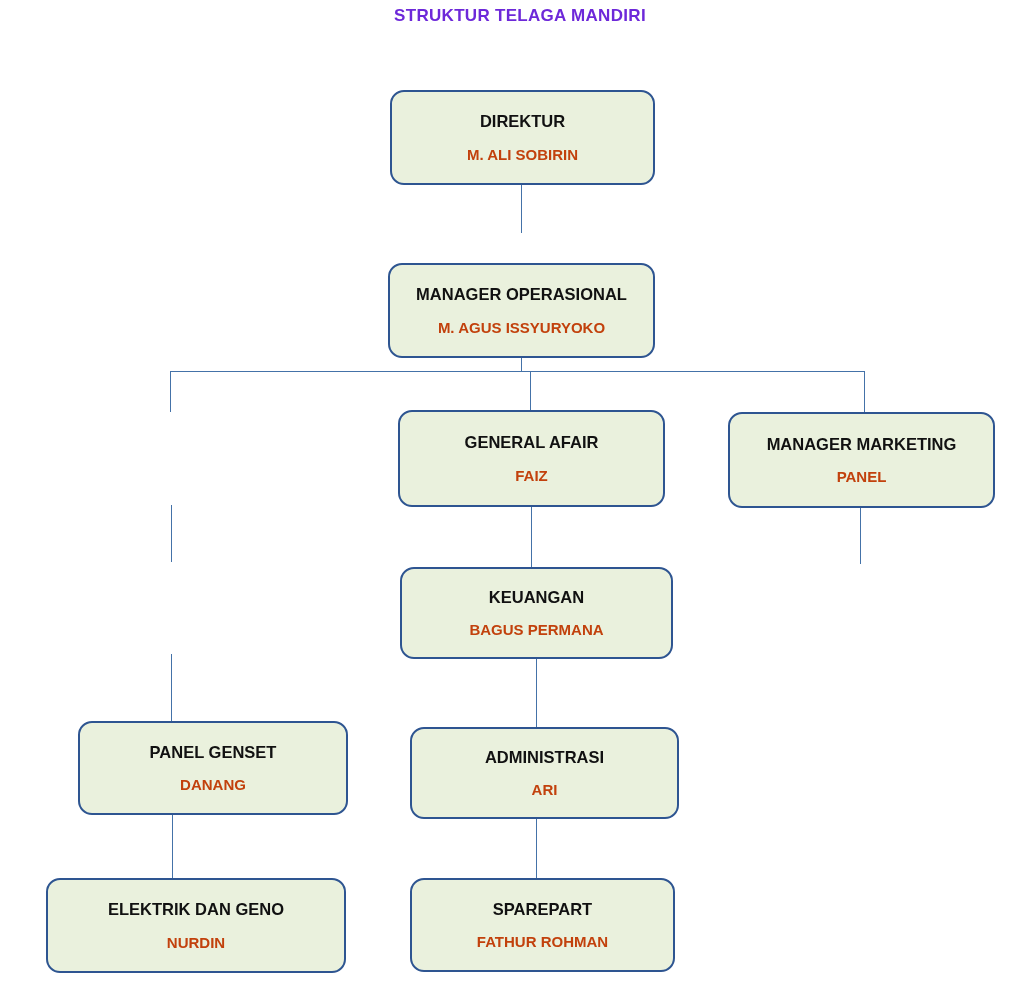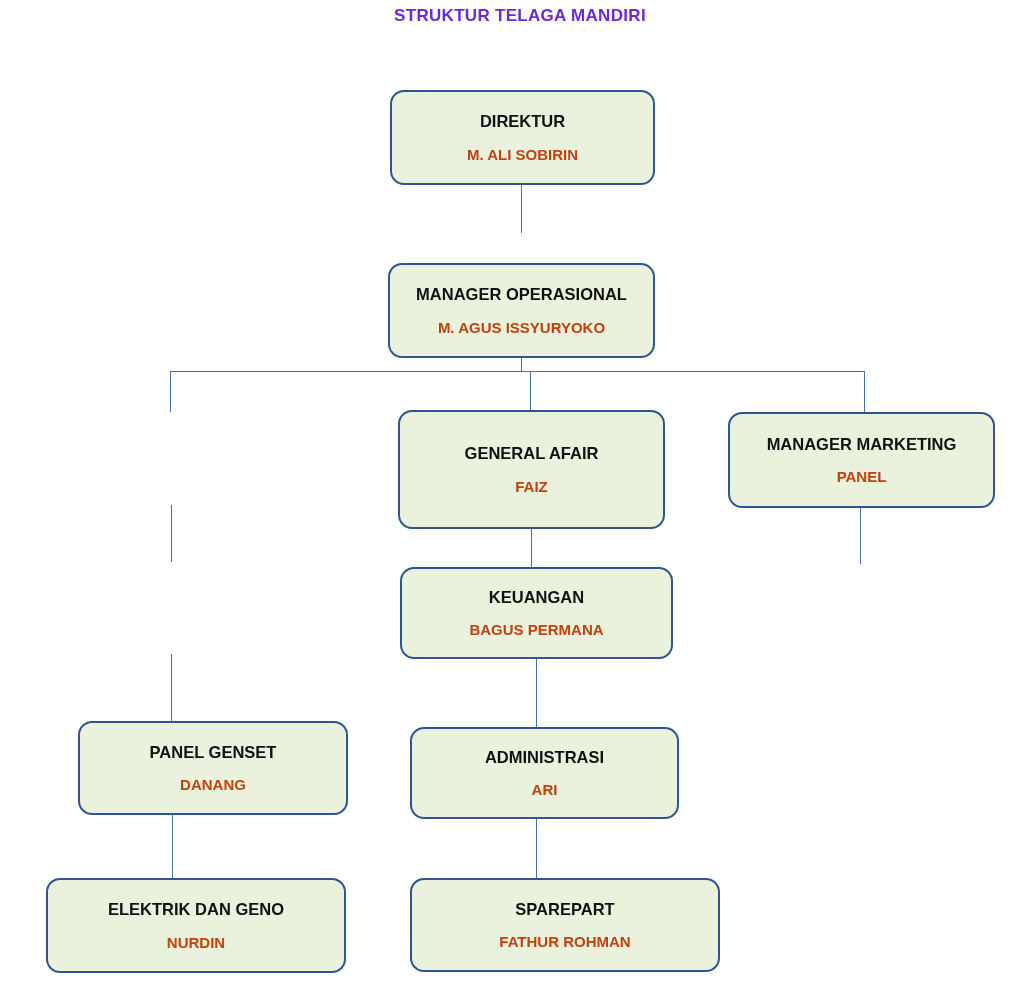--- a/index.html
+++ b/index.html
@@ -87,21 +87,21 @@
   <div class="node" style="left:390px; top:90px; width:265px; height:95px;">
     <span class="node-title">DIREKTUR</span>
     <span class="node-name">M. ALI SOBIRIN</span>
   </div>
 
   <div class="node" style="left:388px; top:248px; width:267px; height:95px;margin-top:15px;">
     <span class="node-title">MANAGER OPERASIONAL</span>
     <span class="node-name">M. AGUS ISSYURYOKO</span>
   </div>
 
-  <div class="node" style="left:398px; top:410px; width:267px; height:119px;">
+  <div class="node" style="left:398px; top:410px; width:267px; height:97px;">
     <span class="node-title">GENERAL AFAIR</span>
     <span class="node-name">FAIZ</span>
   </div>
   <div class="node" style="left:728px; top:412px; width:267px; height:96px;">
     <span class="node-title">MANAGER MARKETING</span>
     <span class="node-name">PANEL</span>
   </div>
 
   <div class="node" style="left:400px; top:567px; width:273px; height:92px;">
     <span class="node-title">KEUANGAN</span>
@@ -114,18 +114,18 @@
   </div>
   <div class="node" style="left:410px; top:727px; width:269px; height:92px;">
     <span class="node-title">ADMINISTRASI</span>
     <span class="node-name">ARI</span>
   </div>
 
   <div class="node" style="left:46px; top:878px; width:300px; height:95px;">
     <span class="node-title">ELEKTRIK DAN GENO</span>
     <span class="node-name">NURDIN</span>
   </div>
-  <div class="node" style="left:410px; top:878px; width:310px; height:94px;">
+  <div class="node" style="left:410px; top:878px; width:265px; height:94px;">
     <span class="node-title">SPAREPART</span>
     <span class="node-name">FATHUR ROHMAN</span>
   </div>
 
 </div>
 
 </body></html>

